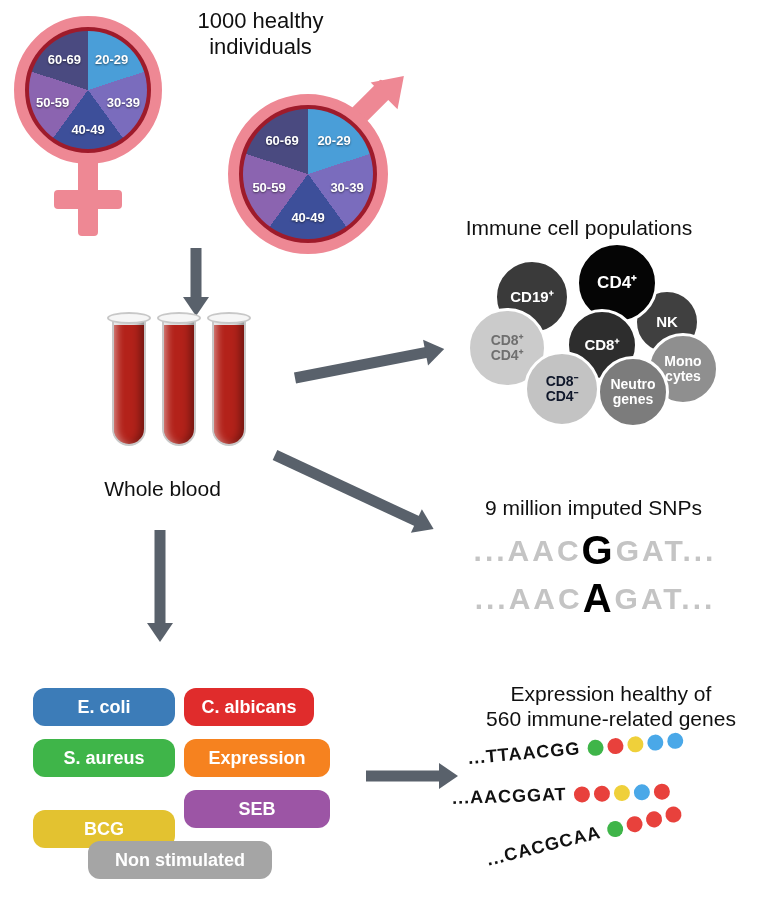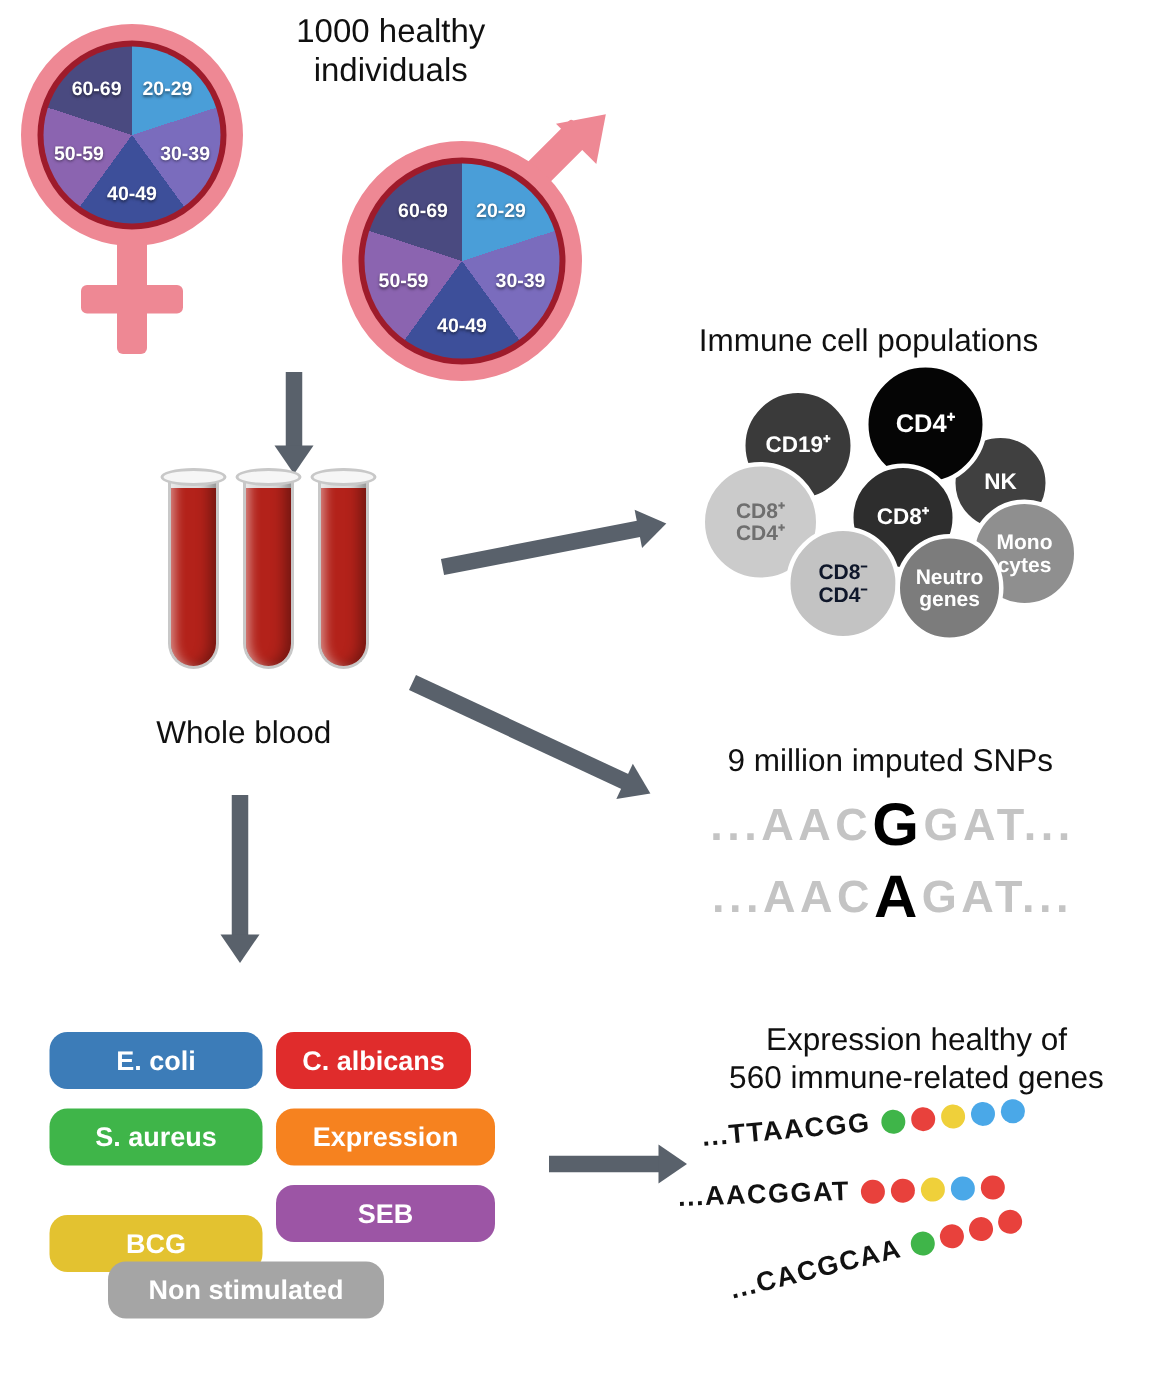--- a/index.html
+++ b/index.html
@@ -156,21 +156,21 @@
       <span>...AAC</span><span class="snp-var">A</span><span>GAT...</span>
     </div>
   </div>
 
   <div class="pill" style="left: 33px; top: 688px; width: 142px; background: rgb(60, 124, 184);">E. coli</div>
   <div class="pill" style="left: 184px; top: 688px; width: 130px; background: rgb(224, 44, 44);">C. albicans</div>
   <div class="pill" style="left: 33px; top: 739px; width: 142px; background: rgb(63, 181, 73);">S. aureus</div>
   <div class="pill" style="left: 184px; top: 739px; width: 146px; background: rgb(246, 130, 31);">Expression</div>
   <div class="pill" style="left: 33px; top: 790px; width: 142px; background: rgb(227, 194, 48); margin-top: 20px;">BCG</div>
   <div class="pill" style="left: 184px; top: 790px; width: 146px; background: rgb(156, 85, 165);">SEB</div>
-  <div class="pill" style="left: 72px; top: 841px; width: 184px; background: rgb(165, 165, 165);">Non stimulated</div>
+  <div class="pill" style="left: 88px; top: 841px; width: 184px; background: rgb(165, 165, 165);">Non stimulated</div>
 
   <div class="arrow" style="left:366px; top:762px; width:92px;">
     <div class="arrow-shaft"></div>
     <div class="arrow-head"></div>
   </div>
 
   <div class="abs heading" style="left:452px; top:682px; width:318px; font-size:21px;">
     <div>Expression healthy of</div>
     <div>560 immune-related genes</div>
   </div>

